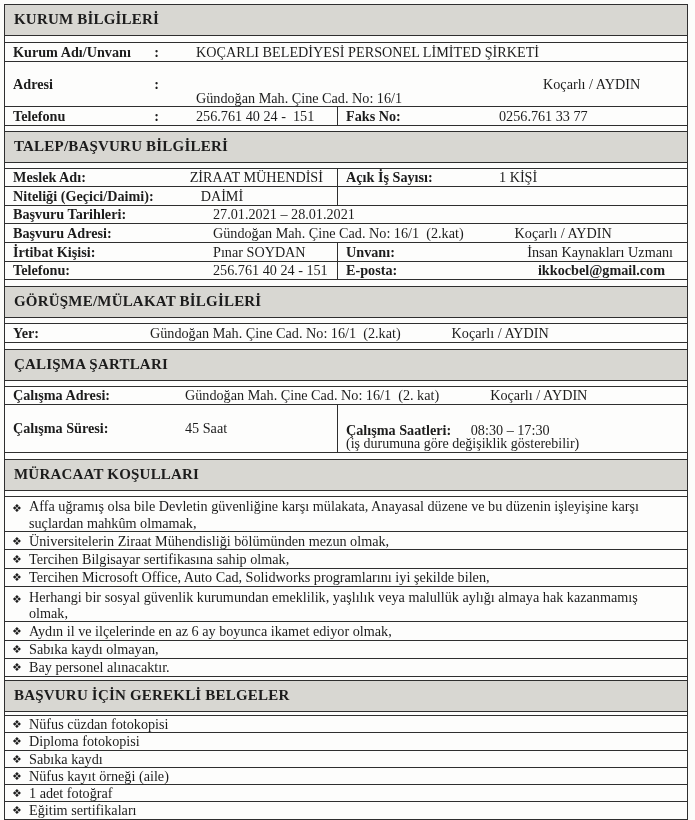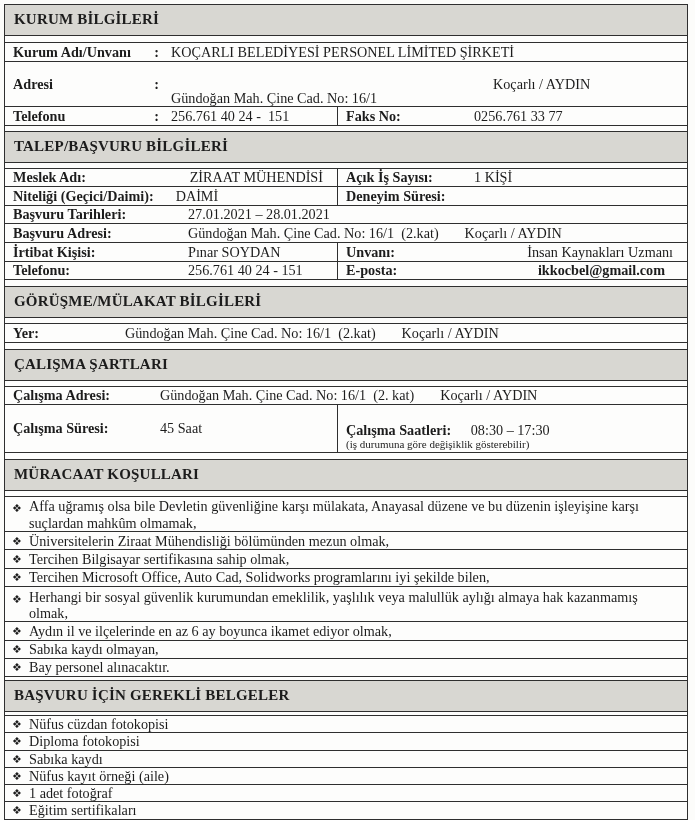--- a/index.html
+++ b/index.html
@@ -22,41 +22,41 @@
   .gap{height:5px;background:#fdfdfc;}
   .gap.g6{height:6px;}
   .gap.g3{height:3px;}
   .rows{border-top:1.3px solid #2f2f2f;}
   .row{
     display:flex;align-items:center;min-height:17.6px;
     border-bottom:1.3px solid #2f2f2f;
     font-size:14.2px;line-height:16.5px;
   }
   .row-tall{min-height:34px;}
-  .cell{display:flex;align-items:center;padding:0 8px;min-height:inherit;}
+  .cell{display:flex;align-items:center;padding:0 8px;min-height:inherit;gap:25px;}
   .cell-full{flex:1;}
   .cell-l{width:333px;border-right:1.3px solid #2f2f2f;align-self:stretch;flex:none;}
   .cell-r{flex:1;}
   .lbl{font-weight:700;flex:none;white-space:pre;}
   .lbl-just{width:146px;display:flex;justify-content:space-between;}
   .lbl-w{width:175px;}
   .lbl-r{width:128px;}
   .lbl-g{width:112px;}
   .lbl-c{width:135px;}
   .val{white-space:pre-wrap;}
   .val-ml{margin-left:12px;}
   .val-w320{width:322px;flex:none;margin-left:12px;margin-top:28px;}
   .val-right{margin-left:auto;padding-right:6px;}
   .val-center{margin-left:22px;}
   .city{margin-left:26px;}
   .email{font-weight:700;margin-left:auto;margin-right:14px;}
   .cs-box{display:flex;flex-direction:column;justify-content:center;padding:1px 8px;flex:1;margin-top:16px;}
   .cs-line1{font-size:14.2px;line-height:16px;}
   .cs-line1 .t{margin-left:16px;}
-  .cs-note{font-size:11px;line-height:12.5px;}
+  .cs-note{font-size:14px;line-height:12.5px;}
   .b-row{
     display:flex;align-items:center;min-height:18.4px;
     border-bottom:1.3px solid #2f2f2f;font-size:14.2px;line-height:16.2px;
   }
   .b-row-2l{min-height:35px;align-items:flex-start;padding-top:1.5px;}
   .b-row-sm{min-height:15.8px;}
   .b-icon{width:24px;padding-left:7px;font-size:11px;flex:none;color:#1c1c1c;}
   .b-row-2l .b-icon{padding-top:2px;}
   .b-text{flex:1;padding-right:28px;}
   .bottom-bar{height:20px;background:#d8d7d2;border-top:1.3px solid #2f2f2f;}
@@ -106,24 +106,20 @@
       <div class="cell cell-r">
         <span class="lbl lbl-r">Açık İş Sayısı:</span>
         <span class="val">1 KİŞİ</span>
       </div>
     </div>
     <div class="row">
       <div class="cell cell-l">
         <span class="lbl">Niteliği (Geçici/Daimi):</span>
         <span class="val val-center">DAİMİ</span>
       </div>
-      <div class="cell cell-r">
-        <span class="lbl lbl-r">Deneyim Süresi:</span>
-        <span class="val"></span>
-      </div>
     </div>
     <div class="row">
       <div class="cell cell-full">
         <span class="lbl lbl-w">Başvuru Tarihleri:</span>
         <span class="val">27.01.2021 – 28.01.2021</span>
       </div>
     </div>
     <div class="row">
       <div class="cell cell-full">
         <span class="lbl lbl-w">Başvuru Adresi:</span>

